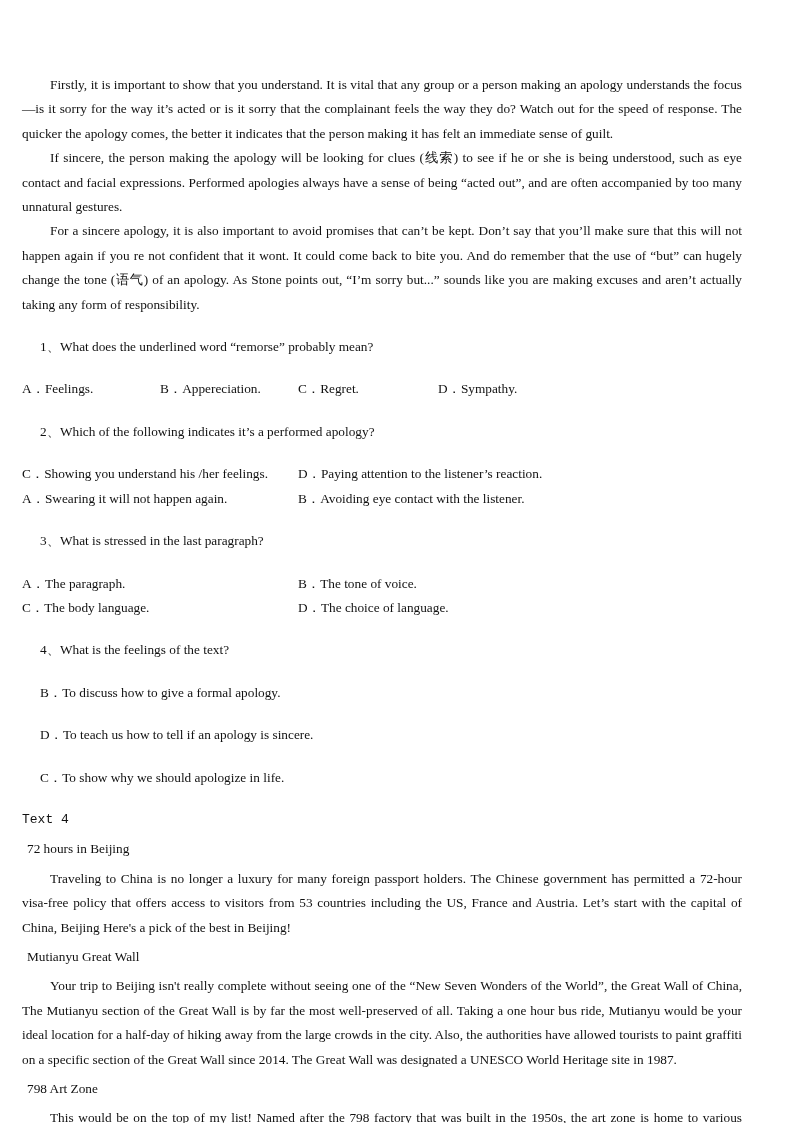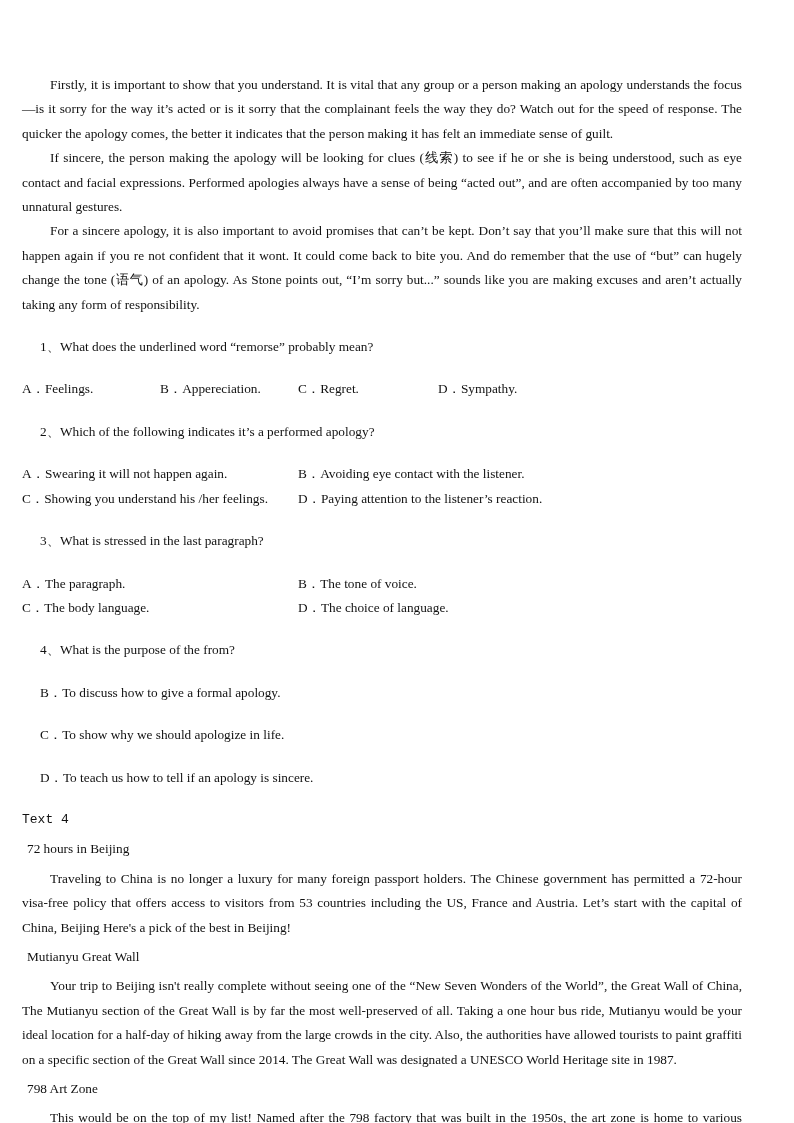--- a/index.html
+++ b/index.html
@@ -43,46 +43,46 @@
       <span class="opt4 a"><span>A．</span><span>Feelings.</span></span>
       <span class="opt4 b"><span>B．</span><span>Appereciation.</span></span>
       <span class="opt4 c"><span>C．</span><span>Regret.</span></span>
       <span class="opt4 d"><span>D．</span><span>Sympathy.</span></span>
     </p>
   </div>
 
   <div>
     <p class="line"><span>2、</span><span>Which of the following indicates it’s a performed apology?</span></p>
     <p class="opts">
+      <span class="opt2"><span>C．</span><span>Showing you understand his /her feelings.</span></span>
+      <span><span>D．</span><span>Paying attention to the listener’s reaction.</span></span>
+    </p>
+    <p class="opts">
       <span class="opt2"><span>A．</span><span>Swearing it will not happen again.</span></span>
       <span><span>B．</span><span>Avoiding eye contact with the listener.</span></span>
-    </p>
-    <p class="opts">
-      <span class="opt2"><span>C．</span><span>Showing you understand his /her feelings.</span></span>
-      <span><span>D．</span><span>Paying attention to the listener’s reaction.</span></span>
     </p>
   </div>
 
   <div>
     <p class="line"><span>3、</span><span>What is stressed in the last paragraph?</span></p>
     <p class="opts">
       <span class="opt2"><span>A．</span><span>The paragraph.</span></span>
       <span><span>B．</span><span>The tone of voice.</span></span>
     </p>
     <p class="opts">
       <span class="opt2"><span>C．</span><span>The body language.</span></span>
       <span><span>D．</span><span>The choice of language.</span></span>
     </p>
   </div>
 
   <div>
-    <p class="line"><span>4、</span><span>What is the purpose of the from?</span></p>
+    <p class="line"><span>4、</span><span>What is the feelings of the text?</span></p>
     <p class="line"><span>B．</span><span>To discuss how to give a formal apology.</span></p>
+    <p class="line"><span>D．</span><span>To teach us how to tell if an apology is sincere.</span></p>
     <p class="line"><span>C．</span><span>To show why we should apologize in life.</span></p>
-    <p class="line"><span>D．</span><span>To teach us how to tell if an apology is sincere.</span></p>
   </div>
 
   <p class="center-title">Text 4</p>
   <p class="heading">72 hours in Beijing</p>
   <p class="p indent">Traveling to China is no longer a luxury for many foreign passport holders. The Chinese government has permitted a 72-hour visa-free policy that offers access to visitors from 53 countries including the US, France and Austria. Let’s start with the capital of China, Beijing Here's a pick of the best in Beijing!</p>
 
   <p class="heading">Mutianyu Great Wall</p>
   <p class="p indent">Your trip to Beijing isn't really complete without seeing one of the “New Seven Wonders of the World”, the Great Wall of China, The Mutianyu section of the Great Wall is by far the most well-preserved of all. Taking a one hour bus ride, Mutianyu would be your ideal location for a half-day of hiking away from the large crowds in the city. Also, the authorities have allowed tourists to paint graffiti on a specific section of the Great Wall since 2014. The Great Wall was designated a UNESCO World Heritage site in 1987.</p>
 
   <p class="heading">798 Art Zone</p>

